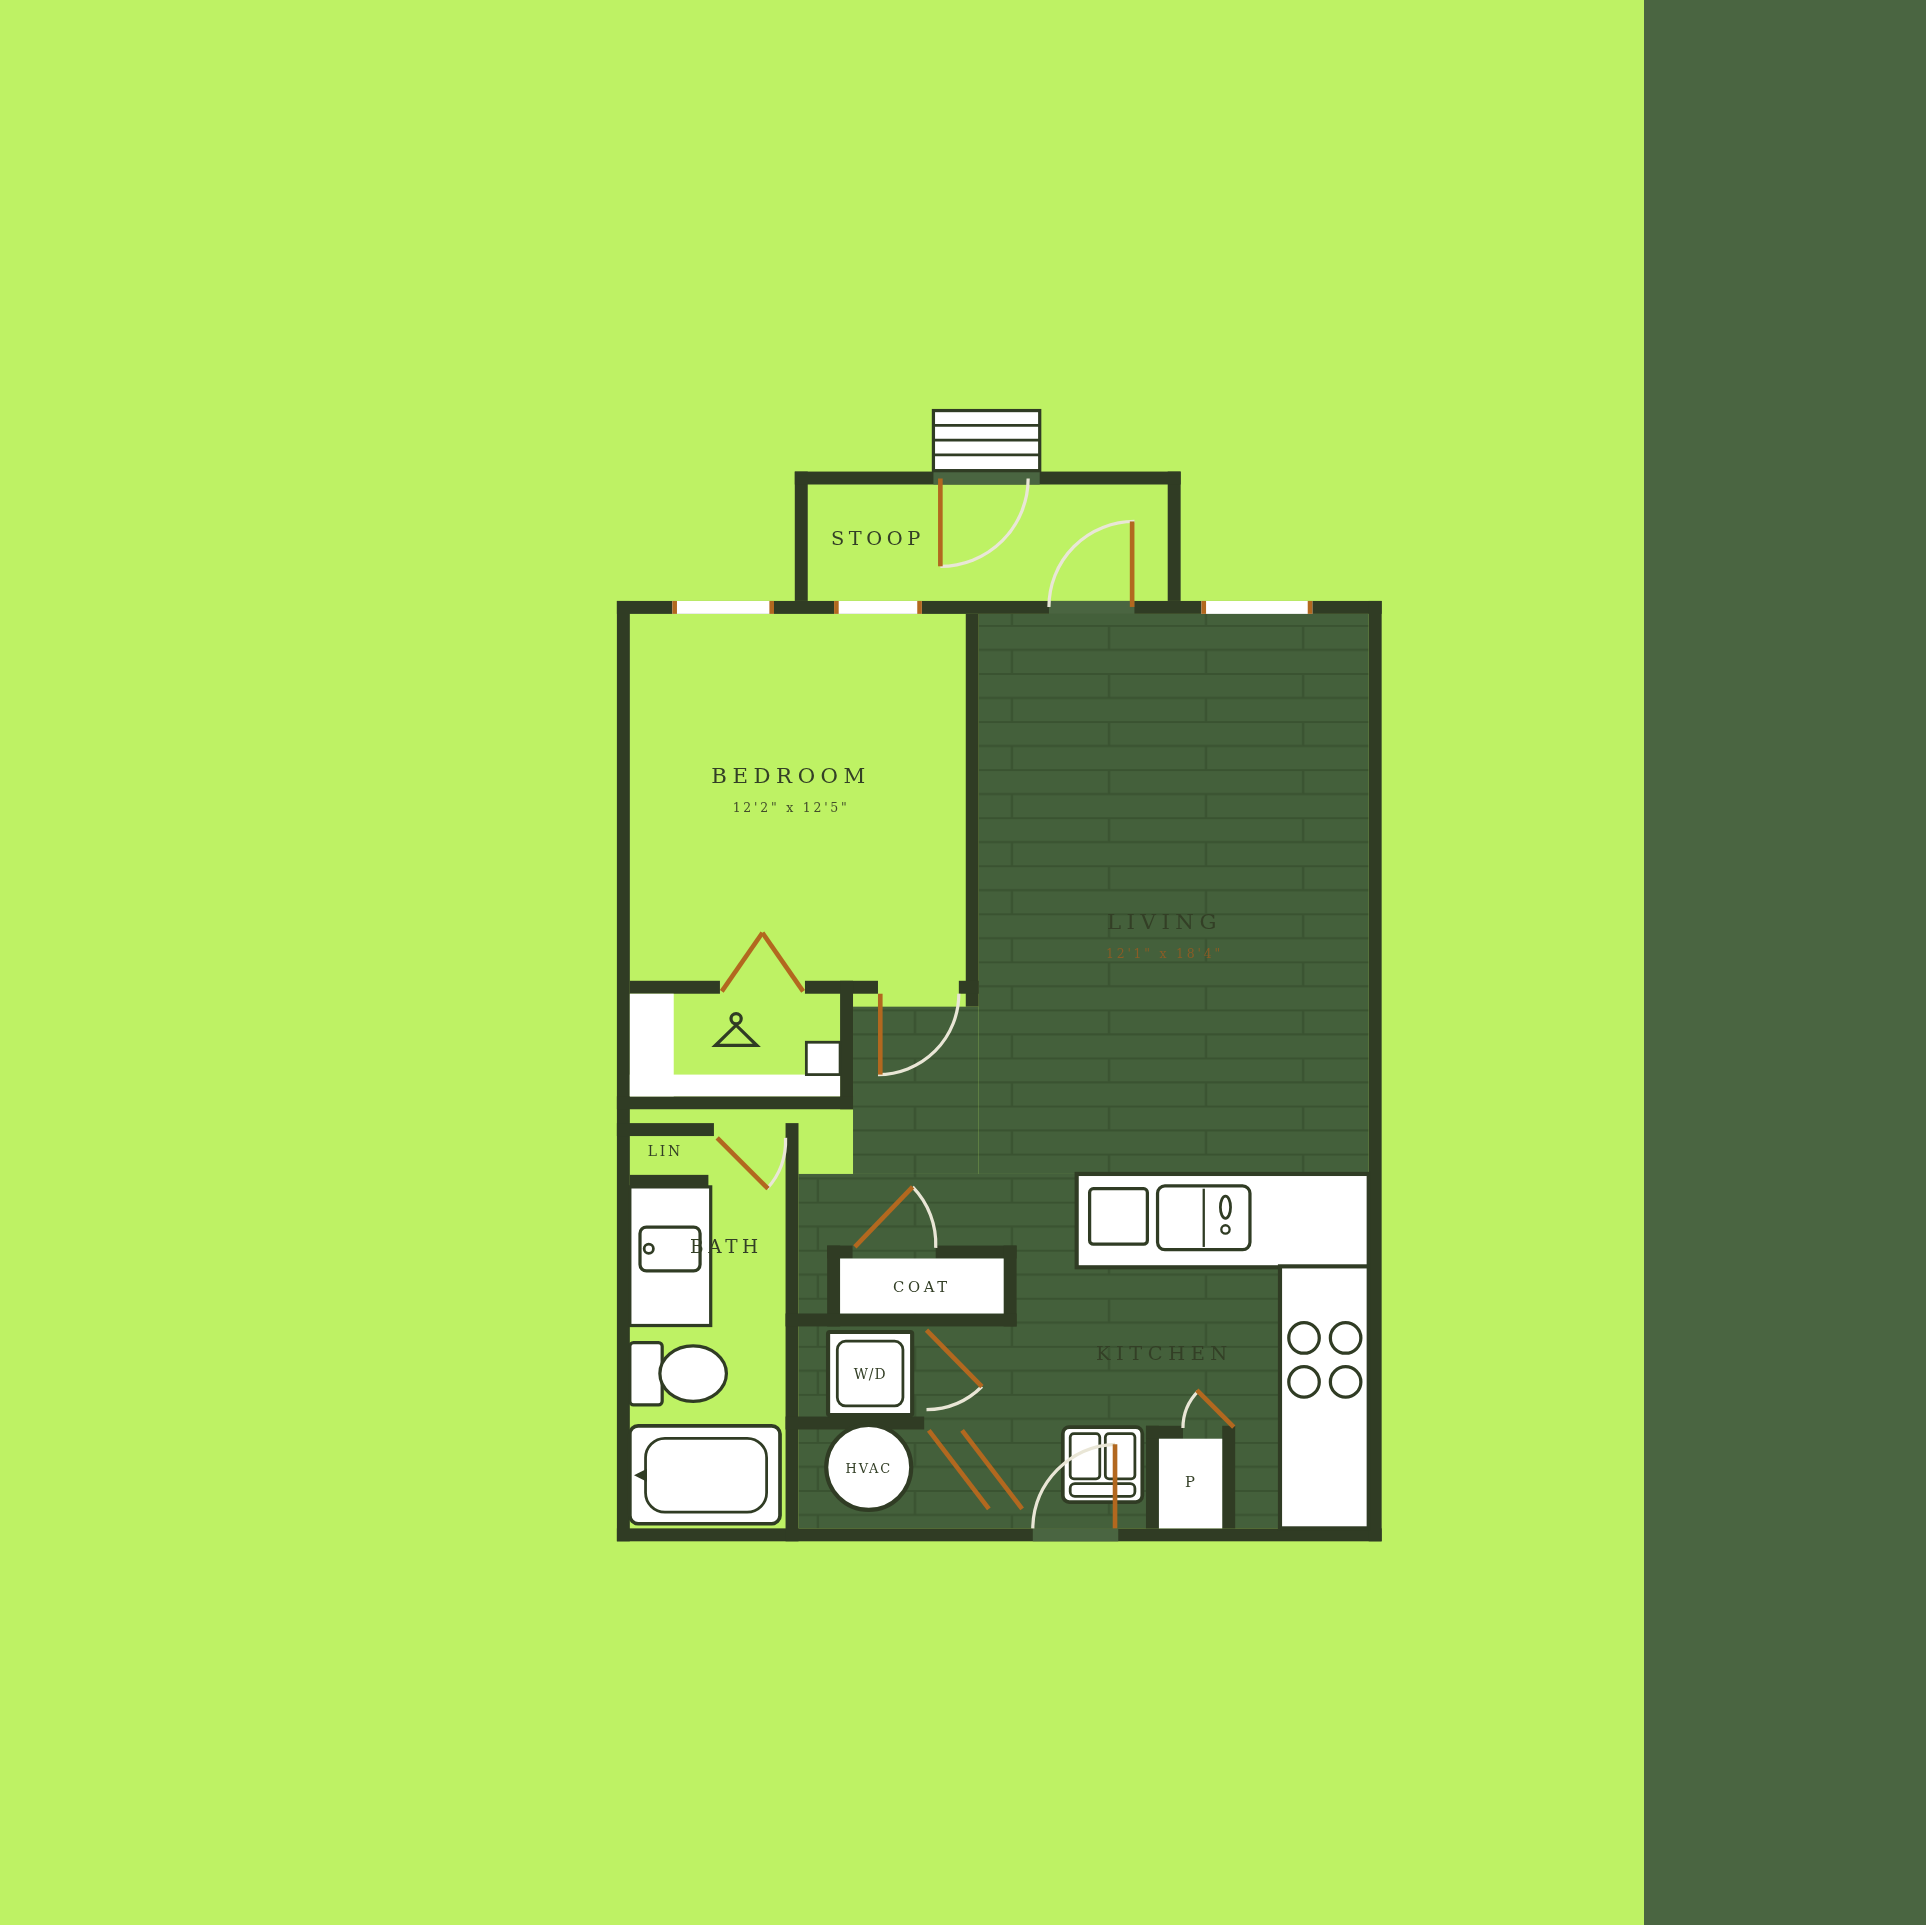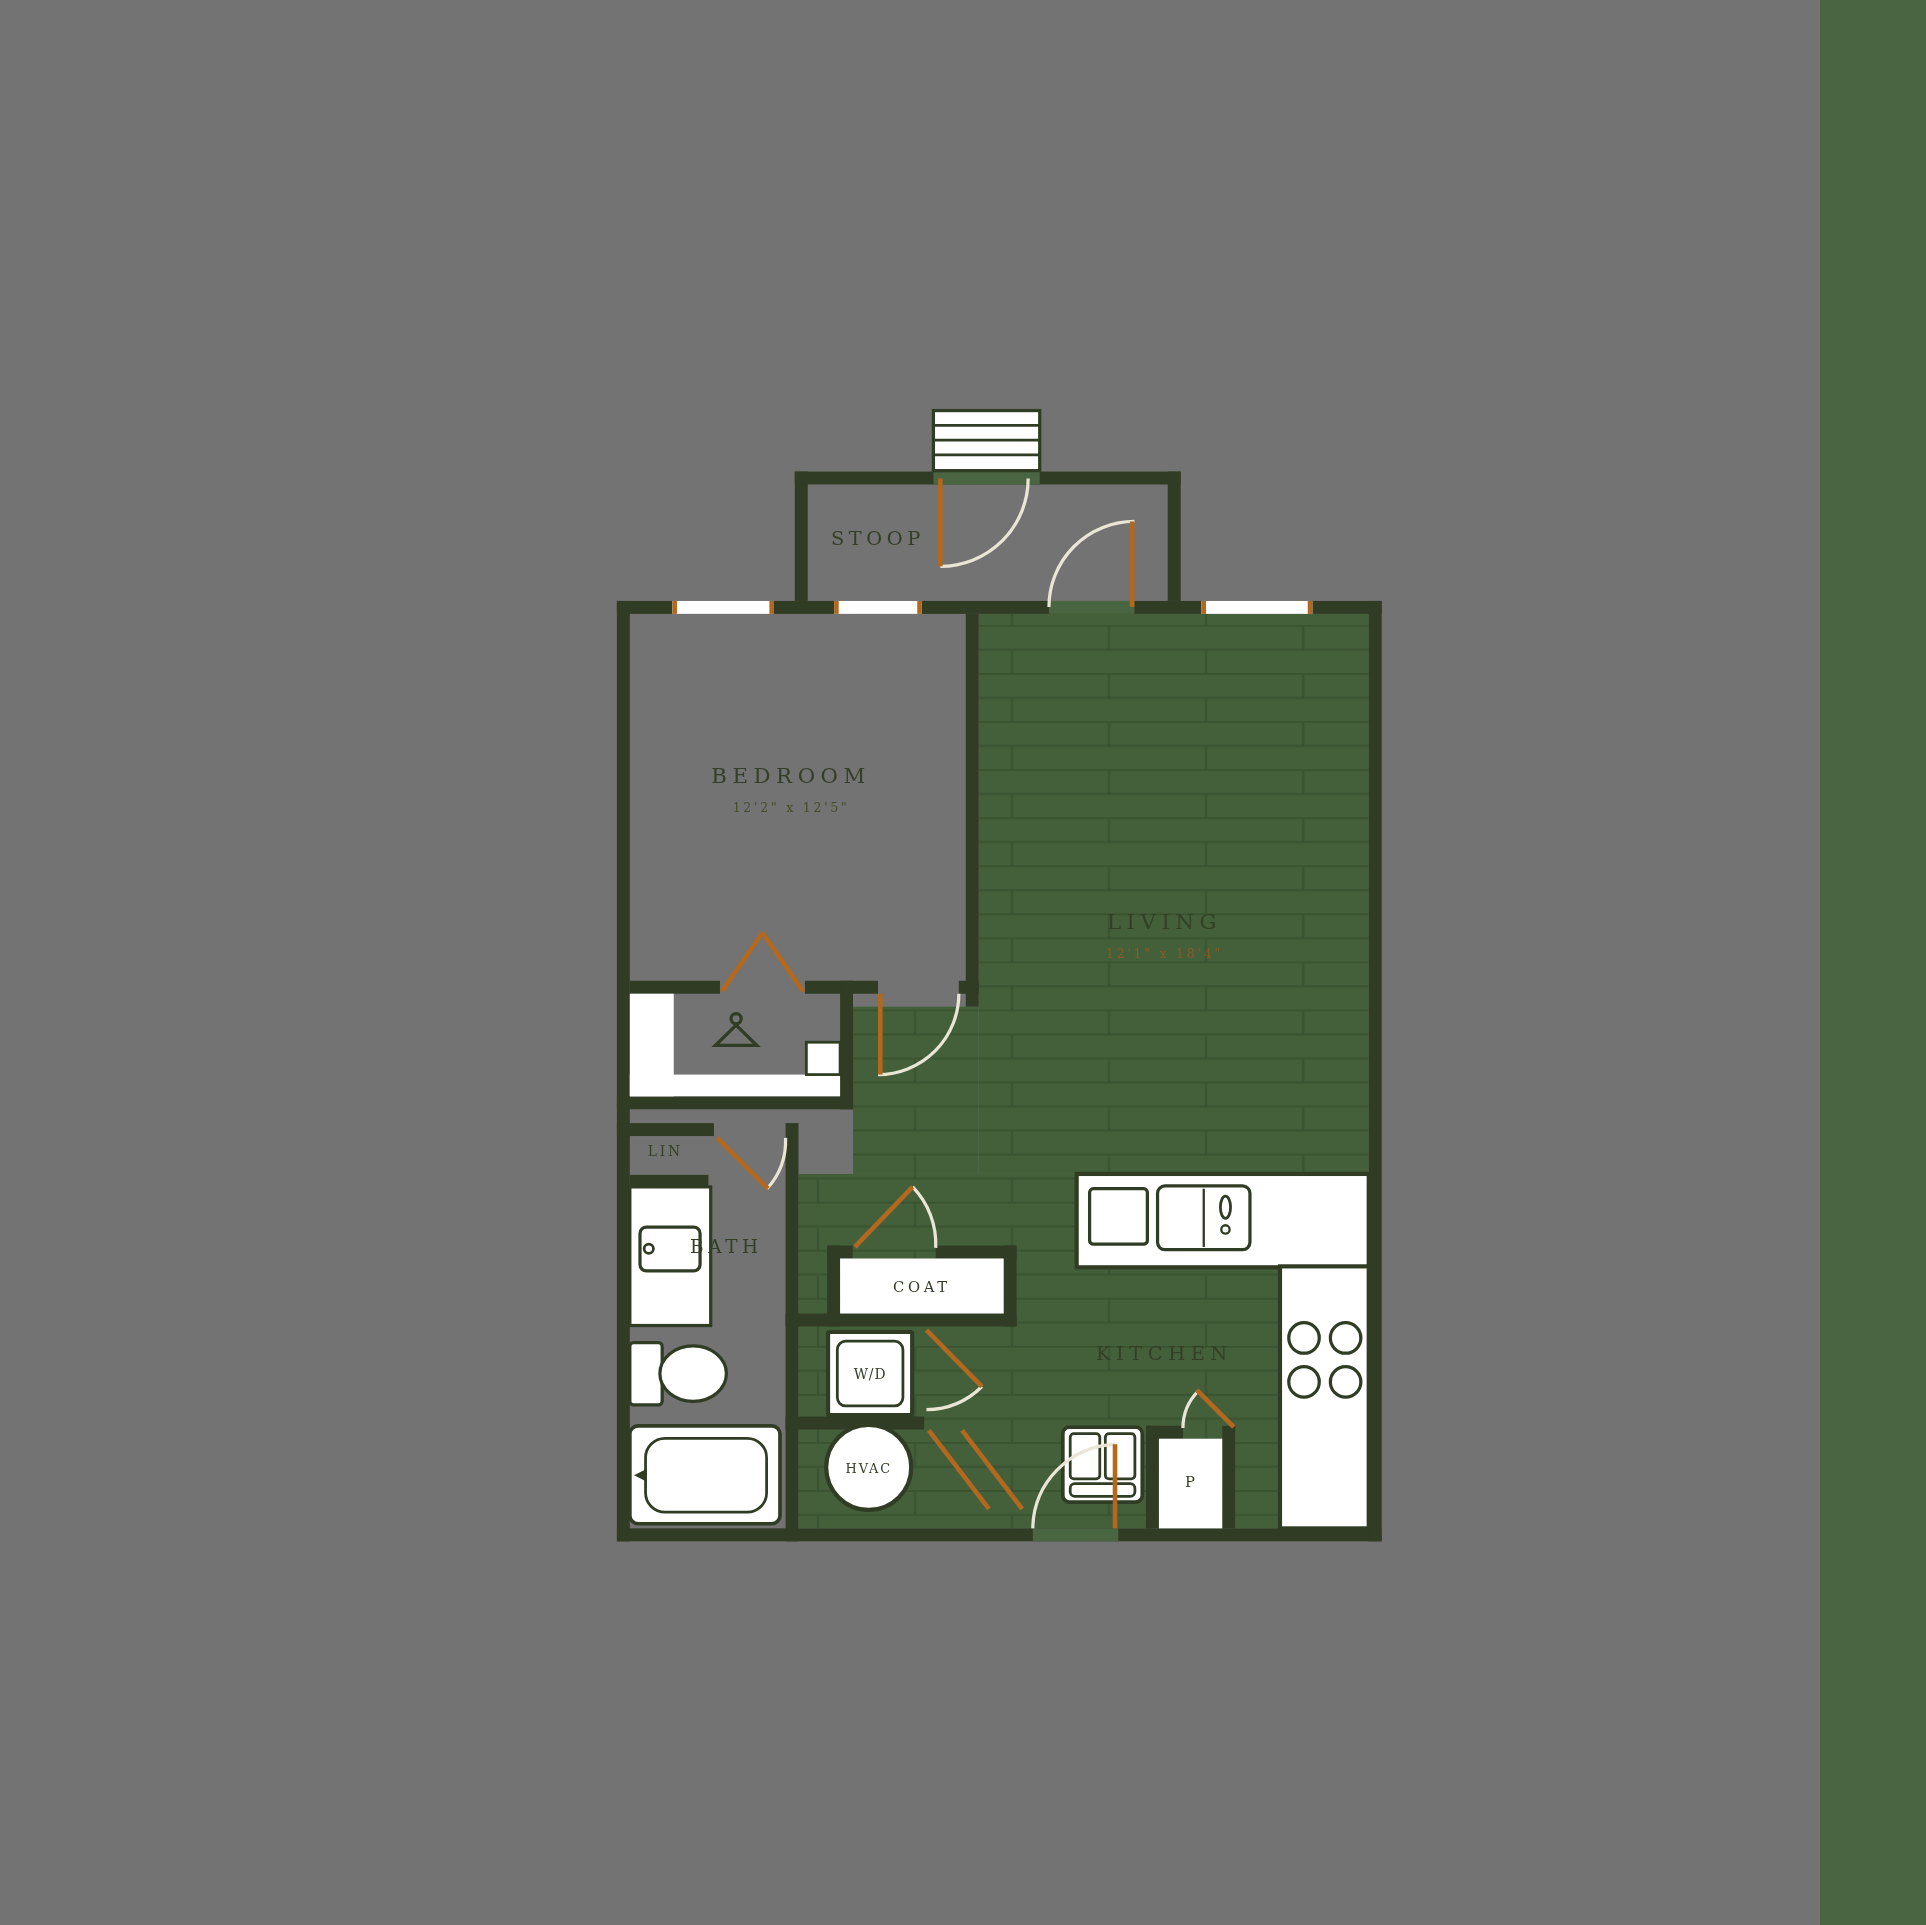--- a/index.html
+++ b/index.html
@@ -1,16 +1,16 @@
 <!DOCTYPE html>
 <html style="font-size:7.4px"><head>
 <meta charset="utf-8">
 <style>
   html,body{margin:0;padding:0;background:#4a6541;}
-  .stage{position:relative;width:1820px;height:1926px;background:#737373;overflow:hidden;
+  .stage{position:relative;width:1644px;height:1926px;background:#bef264;overflow:hidden;
          font-family:"DejaVu Serif", serif;}
   svg{position:absolute;left:0;top:0;}
   text{font-family:"DejaVu Serif", serif;}
 </style>
 </head>
 <body>
 
 <div class="stage">
 <svg width="1926" height="1926" viewBox="0 0 4168 4167">
 

